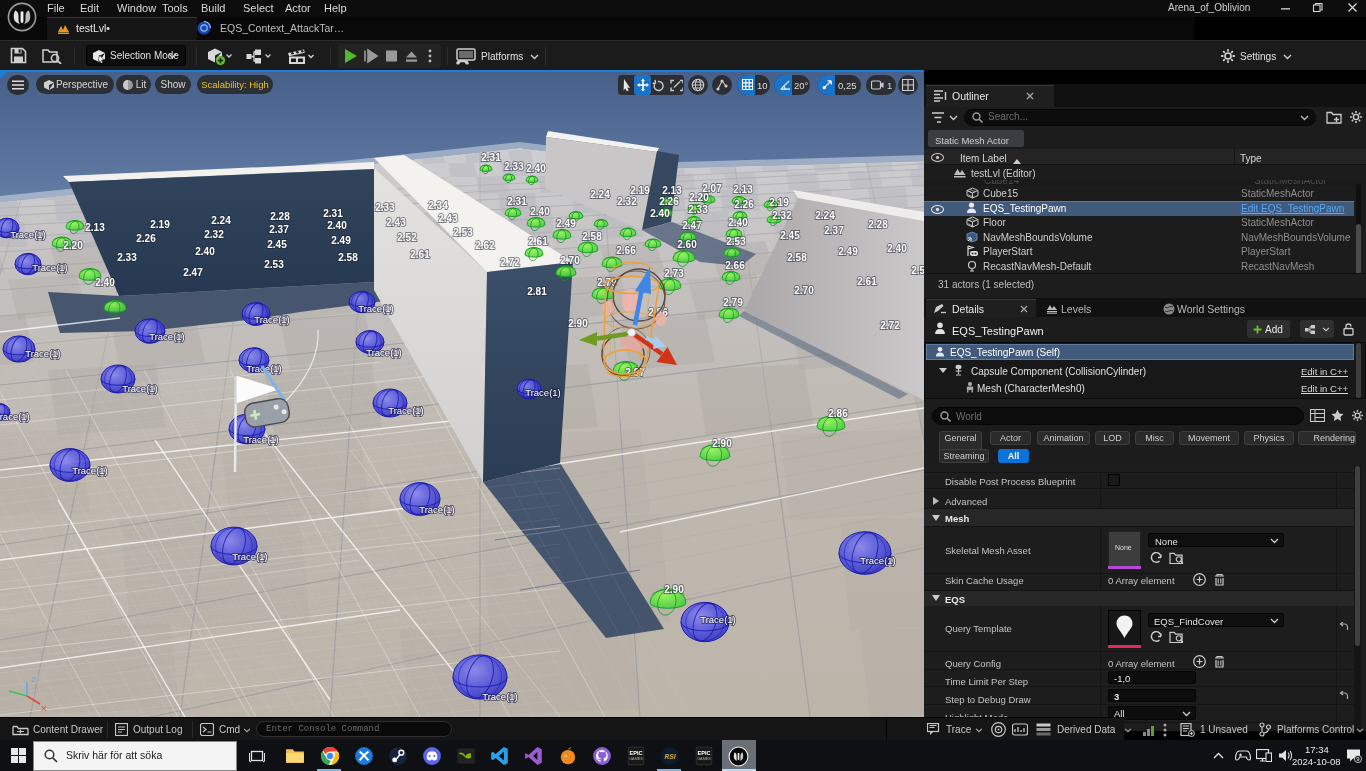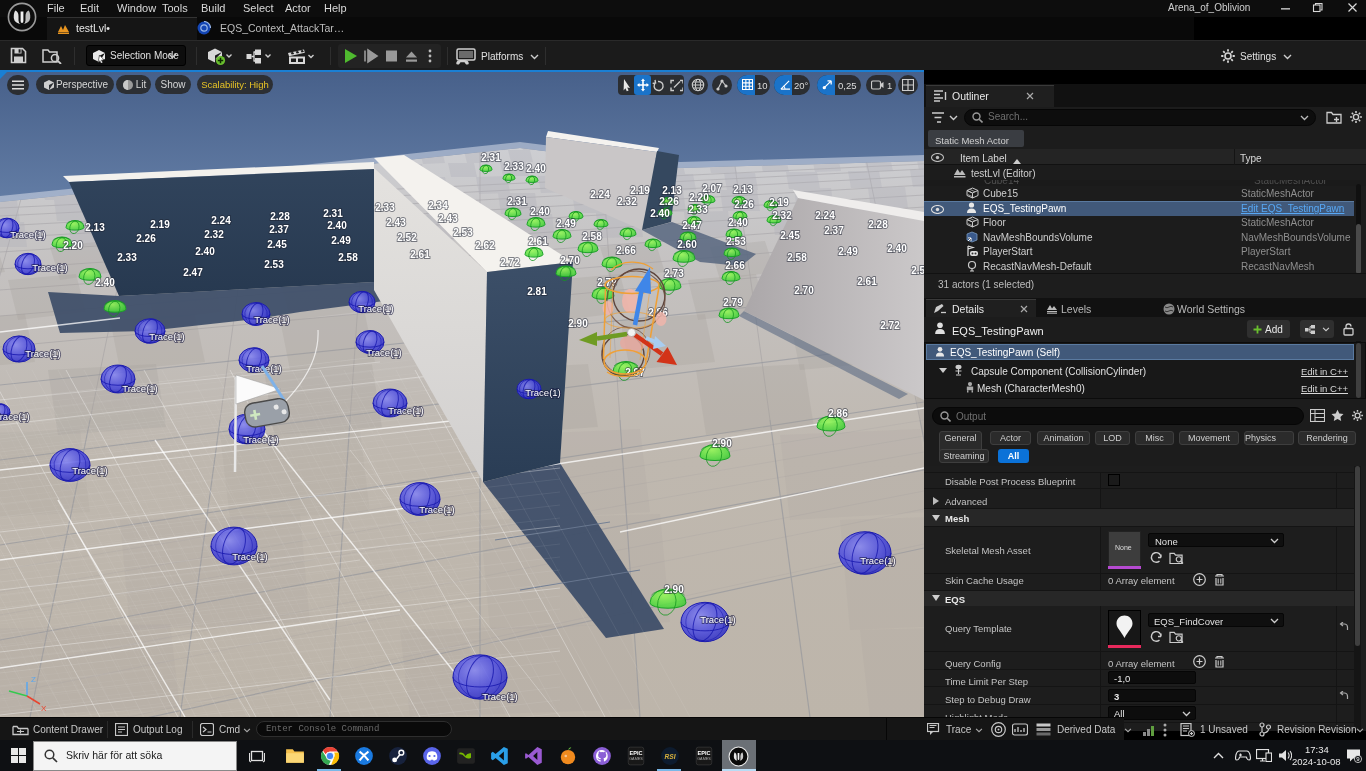--- a/index.html
+++ b/index.html
@@ -1292,42 +1292,42 @@
       <path d="M3 9.5 v2.5 M8 9.5 v2.5" stroke="#aaa" stroke-width="1.6"></path>
     </svg>
     <div class="txt" style="left:53px;top:299px;font-size:10px;color:#e0e0e0;">Mesh (CharacterMesh0)</div>
     <div class="txt" style="left:377px;top:299px;font-size:9.5px;color:#d8d8d8;"><u>Edit in C++</u></div>
     <div class="abs" style="left:432px;top:259px;width:5px;height:55px;background:#3f3f3f;border-radius:3px;"></div>
     <div class="abs" style="left:8px;top:323px;width:372px;height:18px;background:#0c0c0c;border:1px solid #060606;border-radius:9px;"></div>
     <svg class="abs" style="left:16px;top:327px;" width="11" height="11" viewBox="0 0 11 11">
       <circle cx="4.5" cy="4.5" r="3.5" fill="none" stroke="#999" stroke-width="1.4"></circle>
       <path d="M7.2 7.2 L10.5 10.5" stroke="#999" stroke-width="1.6"></path>
     </svg>
-    <div class="txt" style="left:32px;top:327px;font-size:10px;color:#6f6f6f;">Output</div>
+    <div class="txt" style="left:32px;top:327px;font-size:10px;color:#6f6f6f;">World</div>
     <svg class="abs" style="left:386px;top:325px;" width="15" height="13" viewBox="0 0 15 13">
       <rect x="0.5" y="0.5" width="14" height="12" fill="none" stroke="#ccc" stroke-width="1.1"></rect>
       <path d="M0.5 4.5 h14 M5 0.5 v12 M5 8.5 h9.5" stroke="#ccc" stroke-width="1"></path>
     </svg>
     <svg class="abs" style="left:407px;top:325px;" width="13" height="13" viewBox="0 0 13 13">
       <path d="M6.5 0.8 L8.3 4.6 L12.5 5.1 L9.4 7.9 L10.2 12 L6.5 9.9 L2.8 12 L3.6 7.9 L0.5 5.1 L4.7 4.6 Z" fill="#ccc"></path>
     </svg>
     <svg class="abs" style="left:427px;top:325px;" width="13" height="13" viewBox="0 0 16 16">
       <circle cx="8" cy="8" r="3" fill="none" stroke="#ccc" stroke-width="1.6"></circle>
       <g stroke="#ccc" stroke-width="1.8">
         <path d="M8 1.2 v2.2 M8 12.6 v2.2 M1.2 8 h2.2 M12.6 8 h2.2 M3.2 3.2 l1.6 1.6 M11.2 11.2 l1.6 1.6 M12.8 3.2 l-1.6 1.6 M4.8 11.2 l-1.6 1.6"></path>
       </g>
     </svg>
     <div class="abs" style="left:15px;top:347px;width:43px;height:24px;background:#2b2b2b;border:1px solid #3e3e3e;border-radius:3px;color:#cfcfcf;font-size:9px;text-align:center;line-height:13px;">General</div>
     <div class="abs" style="left:66px;top:347px;width:41px;height:14px;background:#2b2b2b;border:1px solid #3e3e3e;border-radius:3px;color:#cfcfcf;font-size:9px;text-align:center;line-height:13px;">Actor</div>
     <div class="abs" style="left:113px;top:347px;width:53px;height:14px;background:#2b2b2b;border:1px solid #3e3e3e;border-radius:3px;color:#cfcfcf;font-size:9px;text-align:center;line-height:13px;">Animation</div>
     <div class="abs" style="left:171px;top:347px;width:35px;height:14px;background:#2b2b2b;border:1px solid #3e3e3e;border-radius:3px;color:#cfcfcf;font-size:9px;text-align:center;line-height:13px;">LOD</div>
     <div class="abs" style="left:211px;top:347px;width:39px;height:14px;background:#2b2b2b;border:1px solid #3e3e3e;border-radius:3px;color:#cfcfcf;font-size:9px;text-align:center;line-height:13px;">Misc</div>
     <div class="abs" style="left:255px;top:347px;width:60px;height:14px;background:#2b2b2b;border:1px solid #3e3e3e;border-radius:3px;color:#cfcfcf;font-size:9px;text-align:center;line-height:13px;">Movement</div>
-    <div class="abs" style="left:320px;top:347px;width:50px;height:14px;background:#2b2b2b;border:1px solid #3e3e3e;border-radius:3px;color:#cfcfcf;font-size:9px;line-height:13px;">Physics</div>
-    <div class="abs" style="left:374px;top:347px;width:58px;height:14px;background:#2b2b2b;border:1px solid #3e3e3e;border-radius:3px;color:#cfcfcf;font-size:9px;text-align:center;line-height:13px;">Rendering</div>
+    <div class="abs" style="left:320px;top:347px;width:50px;height:14px;background:#2b2b2b;border:1px solid #3e3e3e;border-radius:3px;color:#cfcfcf;font-size:9px;text-align:center;line-height:13px;">Physics</div>
+    <div class="abs" style="left:374px;top:347px;width:58px;height:14px;background:#2b2b2b;border:1px solid #3e3e3e;border-radius:3px;color:#cfcfcf;font-size:9px;text-align:right;line-height:13px;">Rendering</div>
     <div class="abs" style="left:15px;top:365px;width:50px;height:14px;background:#2b2b2b;border:1px solid #3e3e3e;border-radius:3px;color:#cfcfcf;font-size:9px;text-align:center;line-height:13px;">Streaming</div>
     <div class="abs" style="left:74px;top:365px;width:31px;height:14px;background:#0b72d8;border-radius:3px;color:#fff;font-size:9px;font-weight:bold;text-align:center;line-height:14px;">All</div>
     <div class="abs" style="left:0;top:382px;width:442px;height:265px;background:#1d1d1d;"></div>
     <div class="abs" style="left:0;top:388px;width:430px;height:1px;background:#141414;"></div>
     <div class="abs" style="left:0;top:404px;width:430px;height:1px;background:#141414;"></div>
     <div class="abs" style="left:0;top:424px;width:430px;height:1px;background:#141414;"></div>
     <div class="abs" style="left:0;top:442px;width:430px;height:1px;background:#141414;"></div>
     <div class="abs" style="left:0;top:489px;width:430px;height:1px;background:#141414;"></div>
     <div class="abs" style="left:0;top:506px;width:430px;height:1px;background:#141414;"></div>
     <div class="abs" style="left:0;top:521px;width:430px;height:1px;background:#141414;"></div>
@@ -1501,21 +1501,21 @@
       <circle cx="11.5" cy="10.5" r="3" fill="#151515" stroke="#c8c8c8" stroke-width="1"></circle>
       <path d="M11.5 9 v3 M10 10.5 h3" stroke="#c8c8c8" stroke-width="1"></path>
     </svg>
     <div class="txt" style="left:1200px;top:6px;font-size:10px;color:#c8c8c8;">1 Unsaved</div>
     <svg class="abs" style="left:1258px;top:4px;" width="14" height="15" viewBox="0 0 14 15">
       <circle cx="4" cy="3" r="2" fill="none" stroke="#c8c8c8" stroke-width="1.2"></circle>
       <circle cx="4" cy="12" r="2" fill="none" stroke="#c8c8c8" stroke-width="1.2"></circle>
       <circle cx="10.5" cy="5" r="2" fill="none" stroke="#c8c8c8" stroke-width="1.2"></circle>
       <path d="M4 5 v5 M10.5 7 q0 3 -4.5 4" fill="none" stroke="#c8c8c8" stroke-width="1.2"></path>
     </svg>
-    <div class="txt" style="left:1277px;top:6px;font-size:10px;color:#c8c8c8;">Revision Revision</div>
+    <div class="txt" style="left:1277px;top:6px;font-size:10px;color:#c8c8c8;">Platforms Control</div>
     <svg class="abs" style="left:1356px;top:10px;" width="8" height="5" viewBox="0 0 9 6">
       <path d="M1 1 L4.5 4.5 L8 1" stroke="#aaa" stroke-width="1.3" fill="none"></path>
     </svg>
   </div>
 <div id="taskbar">
     <svg class="abs" style="left:11px;top:8px;" width="15" height="15" viewBox="0 0 15 15">
       <rect x="0" y="0" width="7" height="7" fill="#e8e8e8"></rect>
       <rect x="8" y="0" width="7" height="7" fill="#e8e8e8"></rect>
       <rect x="0" y="8" width="7" height="7" fill="#e8e8e8"></rect>
       <rect x="8" y="8" width="7" height="7" fill="#e8e8e8"></rect>

